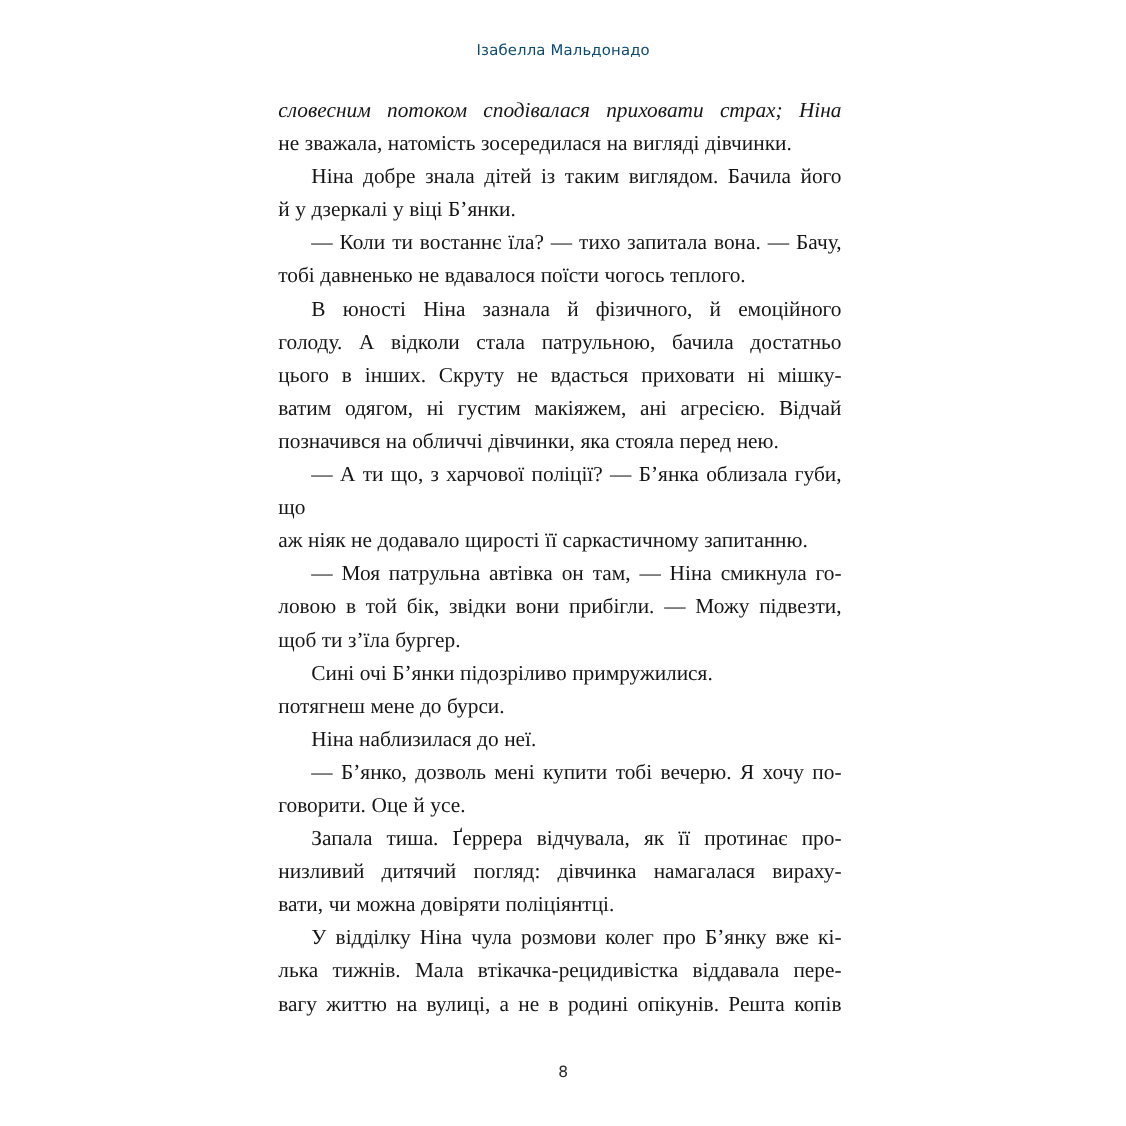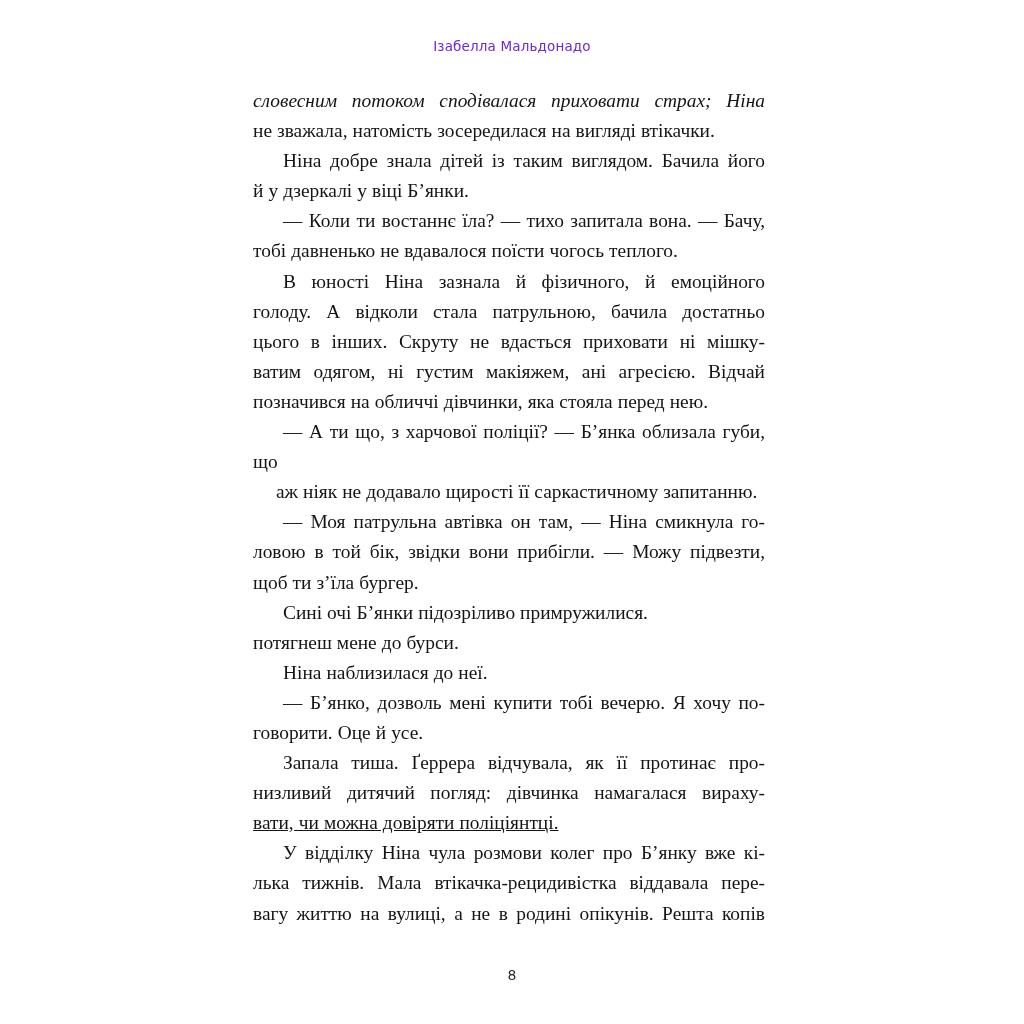--- a/index.html
+++ b/index.html
@@ -21,21 +21,21 @@
   
   .running-head {
     position: absolute;
     top: 38px;
     left: 0;
     width: 1024px;
     text-align: center;
     font-family: "DejaVu Sans", "Liberation Sans", sans-serif;
     font-size: 13.5px;
     letter-spacing: 0.15px;
-    color: #6d28d9;
+    color: #0c4a6e;
     white-space: nowrap;
   }
   
   .text-block {
     position: absolute;
     left: 253px;
     top: 86px;
     width: 512px;
   }
   .para {
@@ -77,21 +77,21 @@
 <body>
 
 <div class="page">
 
   <div class="running-head">Ізабелла Мальдонадо</div>
 
   <div class="text-block">
 
     <p class="para noindent">
       <span class="lb" style="text-align: justify; text-align-last: justify; font-style: italic;">словесним потоком сподівалася приховати страх; Ніна</span>
-      <span class="lb" style="text-align: left; text-align-last: left; text-indent: 0px;">не зважала, натомість зосередилася на вигляді втікачки.</span>
+      <span class="lb" style="text-align: left; text-align-last: left; text-indent: 0px;">не зважала, натомість зосередилася на вигляді дівчинки.</span>
     </p>
 
 
     <p class="para indent">
       <span class="lb" style="text-align: justify; text-align-last: justify; text-indent: 30px;">Ніна добре знала дітей із таким виглядом. Бачила його</span>
       <span class="lb" style="text-align: left; text-align-last: left; text-indent: 0px;">й у дзеркалі у віці Б’янки.</span>
     </p>
 
     <p class="para indent">
       <span class="lb" style="text-align: justify; text-align-last: justify; text-indent: 30px;">— Коли ти востаннє їла? — тихо запитала вона. — Бачу,</span>
@@ -101,21 +101,21 @@
     <p class="para indent">
       <span class="lb" style="text-align: justify; text-align-last: justify; text-indent: 30px;">В юності Ніна зазнала й фізичного, й емоційного</span>
       <span class="lb" style="text-align: justify; text-align-last: justify; text-indent: 0px;">голоду. А відколи стала патрульною, бачила достатньо</span>
       <span class="lb" style="text-align: justify; text-align-last: justify; text-indent: 0px;">цього в інших. Скруту не вдасться приховати ні мішку-</span>
       <span class="lb" style="text-align: justify; text-align-last: justify; text-indent: 0px;">ватим одягом, ні густим макіяжем, ані агресією. Відчай</span>
       <span class="lb" style="text-align: center; text-align-last: left; text-indent: 0px;">позначився на обличчі дівчинки, яка стояла перед нею.</span>
     </p>
 
     <p class="para indent">
       <span class="lb" style="text-align: justify; text-align-last: justify; text-indent: 30px;">— А ти що, з харчової поліції? — Б’янка облизала губи, що</span>
-      <span class="lb" style="text-align: center; text-align-last: left; text-indent: 0px; margin-left: 23px;">аж ніяк не додавало щирості її саркастичному запитанню.</span>
+      <span class="lb" style="text-align: center; text-align-last: left; text-indent: 0px;">аж ніяк не додавало щирості її саркастичному запитанню.</span>
     </p>
 
     <p class="para indent">
       <span class="lb" style="text-align: justify; text-align-last: justify; text-indent: 30px;">— Моя патрульна автівка он там, — Ніна смикнула го-</span>
       <span class="lb" style="text-align: justify; text-align-last: justify; text-indent: 0px;">ловою в той бік, звідки вони прибігли. — Можу підвезти,</span>
       <span class="lb" style="text-align: left; text-align-last: left; text-indent: 0px;">щоб ти з’їла бургер.</span>
     </p>
 
     <p class="para indent">
       <span class="lb" style="text-align: left; text-align-last: left; text-indent: 30px;">Сині очі Б’янки підозріливо примружилися.</span>
@@ -130,21 +130,21 @@
     </p>
 
     <p class="para indent">
       <span class="lb" style="text-align: justify; text-align-last: justify; text-indent: 30px;">— Б’янко, дозволь мені купити тобі вечерю. Я хочу по-</span>
       <span class="lb" style="text-align: left; text-align-last: left; text-indent: 0px;">говорити. Оце й усе.</span>
     </p>
 
     <p class="para indent">
       <span class="lb" style="text-align: justify; text-align-last: justify; text-indent: 30px;">Запала тиша. Ґеррера відчувала, як її протинає про-</span>
       <span class="lb" style="text-align: justify; text-align-last: justify; text-indent: 0px;">низливий дитячий погляд: дівчинка намагалася вираху-</span>
-      <span class="lb" style="text-align: left; text-align-last: left; text-indent: 0px; text-decoration: underline;">вати, чи можна довіряти поліціянтці.</span>
+      <span class="lb" style="text-align: left; text-align-last: left; text-indent: 0px;">вати, чи можна довіряти поліціянтці.</span>
     </p>
 
     <p class="para indent">
       <span class="lb" style="text-align: justify; text-align-last: justify; text-indent: 30px;">У відділку Ніна чула розмови колег про Б’янку вже кі-</span>
       <span class="lb" style="text-align: justify; text-align-last: justify; text-indent: 0px;">лька тижнів. Мала втікачка-рецидивістка віддавала пере-</span>
       <span class="lb" style="text-align: justify; text-align-last: justify; text-indent: 0px;">вагу життю на вулиці, а не в родині опікунів. Решта копів</span>
 
     </p>
 
   </div>

